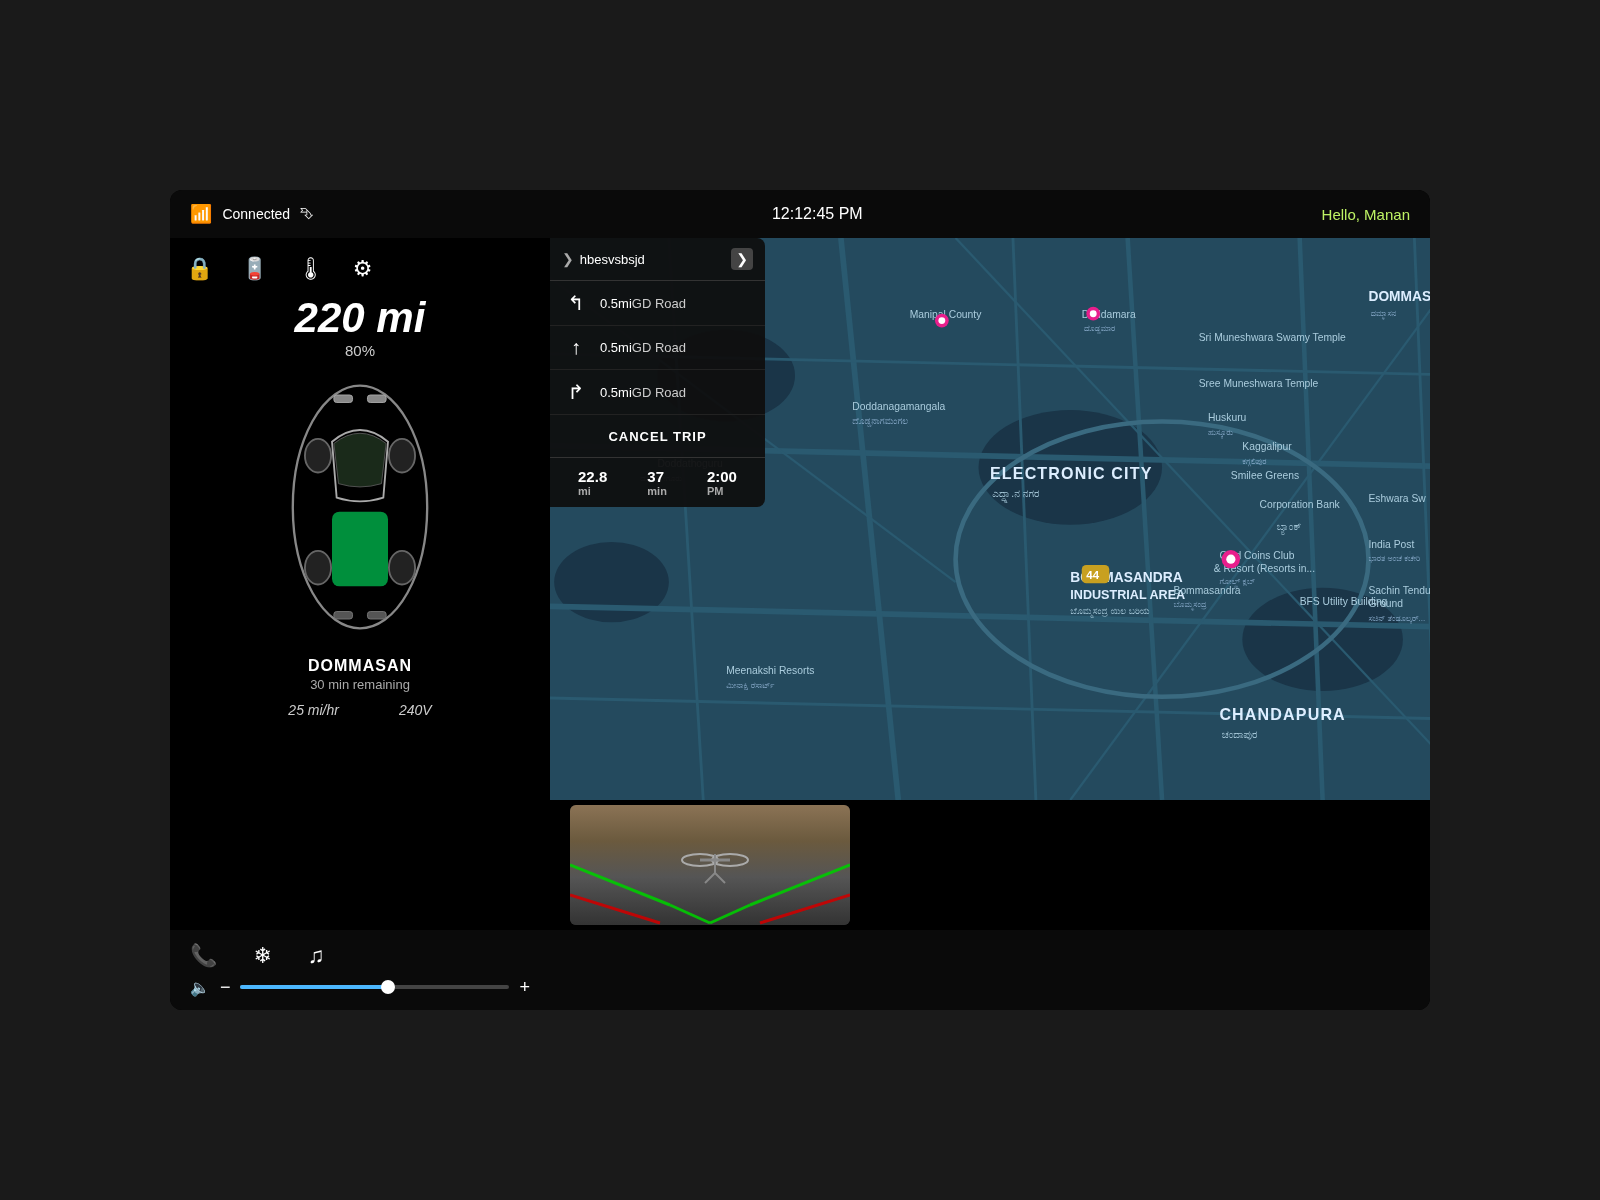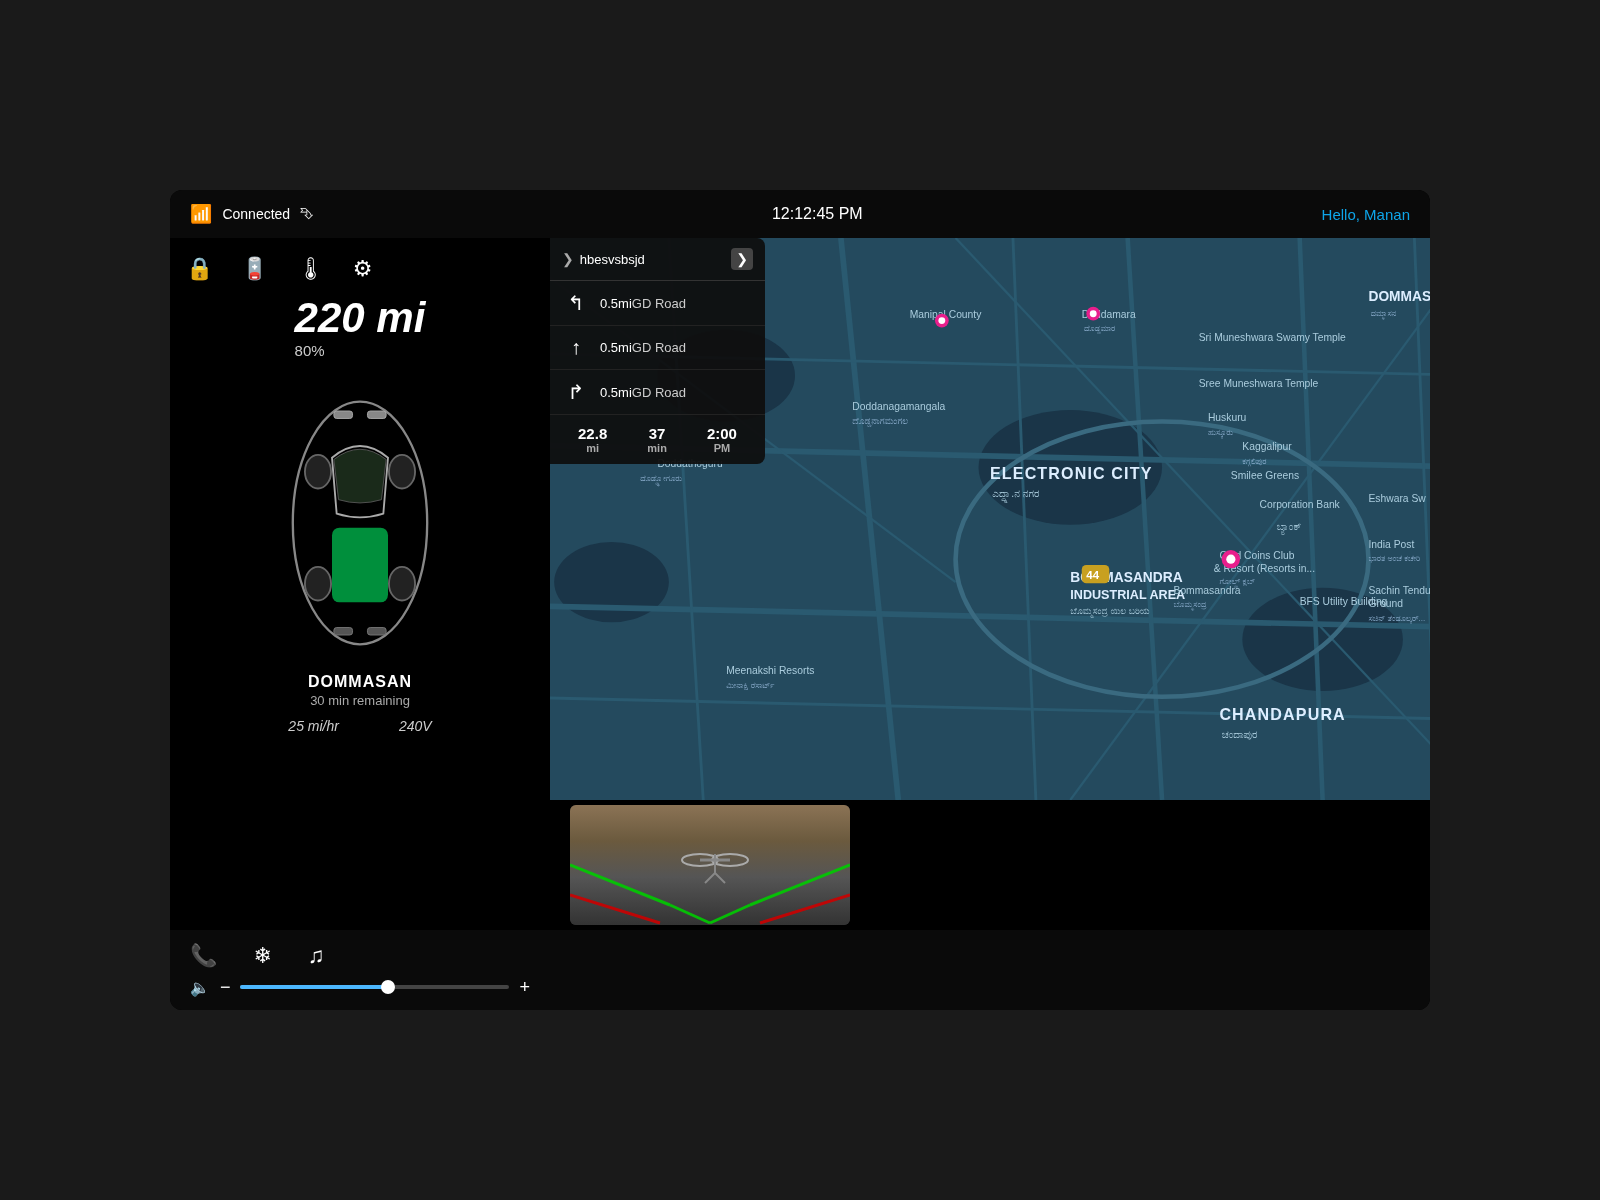--- a/index.html
+++ b/index.html
@@ -44,21 +44,21 @@
     .bluetooth-icon {
       color: #fff;
       font-size: 16px;
     }
     .top-center {
       color: #fff;
       font-size: 16px;
       font-weight: 400;
     }
     .top-right {
-      color: #0ea5e9;
+      color: #bef264;
       font-size: 15px;
     }
     .main-content {
       display: flex;
       flex: 1;
       overflow: hidden;
     }
     
     .left-panel {
       width: 380px;
@@ -81,22 +81,22 @@
     .status-icon.battery {
       color: #4db8ff;
     }
     .car-info {
       display: flex;
       flex-direction: column;
       align-items: center;
       flex: 1;
     }
     .range-display {
-      text-align: left;
-      margin-bottom: 20px;
+      text-align: center;
+      margin-bottom: 4px;
     }
     .range-mi {
       font-size: 42px;
       font-weight: 900;
       font-style: italic;
       color: #fff;
     }
     .range-pct {
       font-size: 15px;
       color: #ccc;
@@ -243,21 +243,20 @@
       color: #fff;
       font-size: 13px;
       font-weight: 700;
       letter-spacing: 1px;
       cursor: pointer;
     }
     .nav-summary {
       display: flex;
       justify-content: space-around;
       padding: 10px 8px;
-      text-align: center;
     }
     .nav-sum-val {
       font-size: 15px;
       color: #fff;
       font-weight: 600;
     }
     .nav-sum-unit {
       font-size: 11px;
       color: #aaa;
       font-weight: bold;
@@ -562,20 +561,23 @@
           </div>
 
           <div class="nav-step">
             <div class="nav-arrow">↱</div>
             <div class="nav-step-info">
               <span class="nav-dist">0.5mi</span>
               <span class="nav-road">GD Road</span>
             </div>
           </div>
 
+          <div class="nav-cancel">
+            <button class="nav-cancel-btn">CANCEL TRIP</button>
+          </div>
 
           <div class="nav-summary">
             <div>
               <div class="nav-sum-val">22.8</div>
               <div class="nav-sum-unit">mi</div>
             </div>
             <div>
               <div class="nav-sum-val">37</div>
               <div class="nav-sum-unit">min</div>
             </div>

